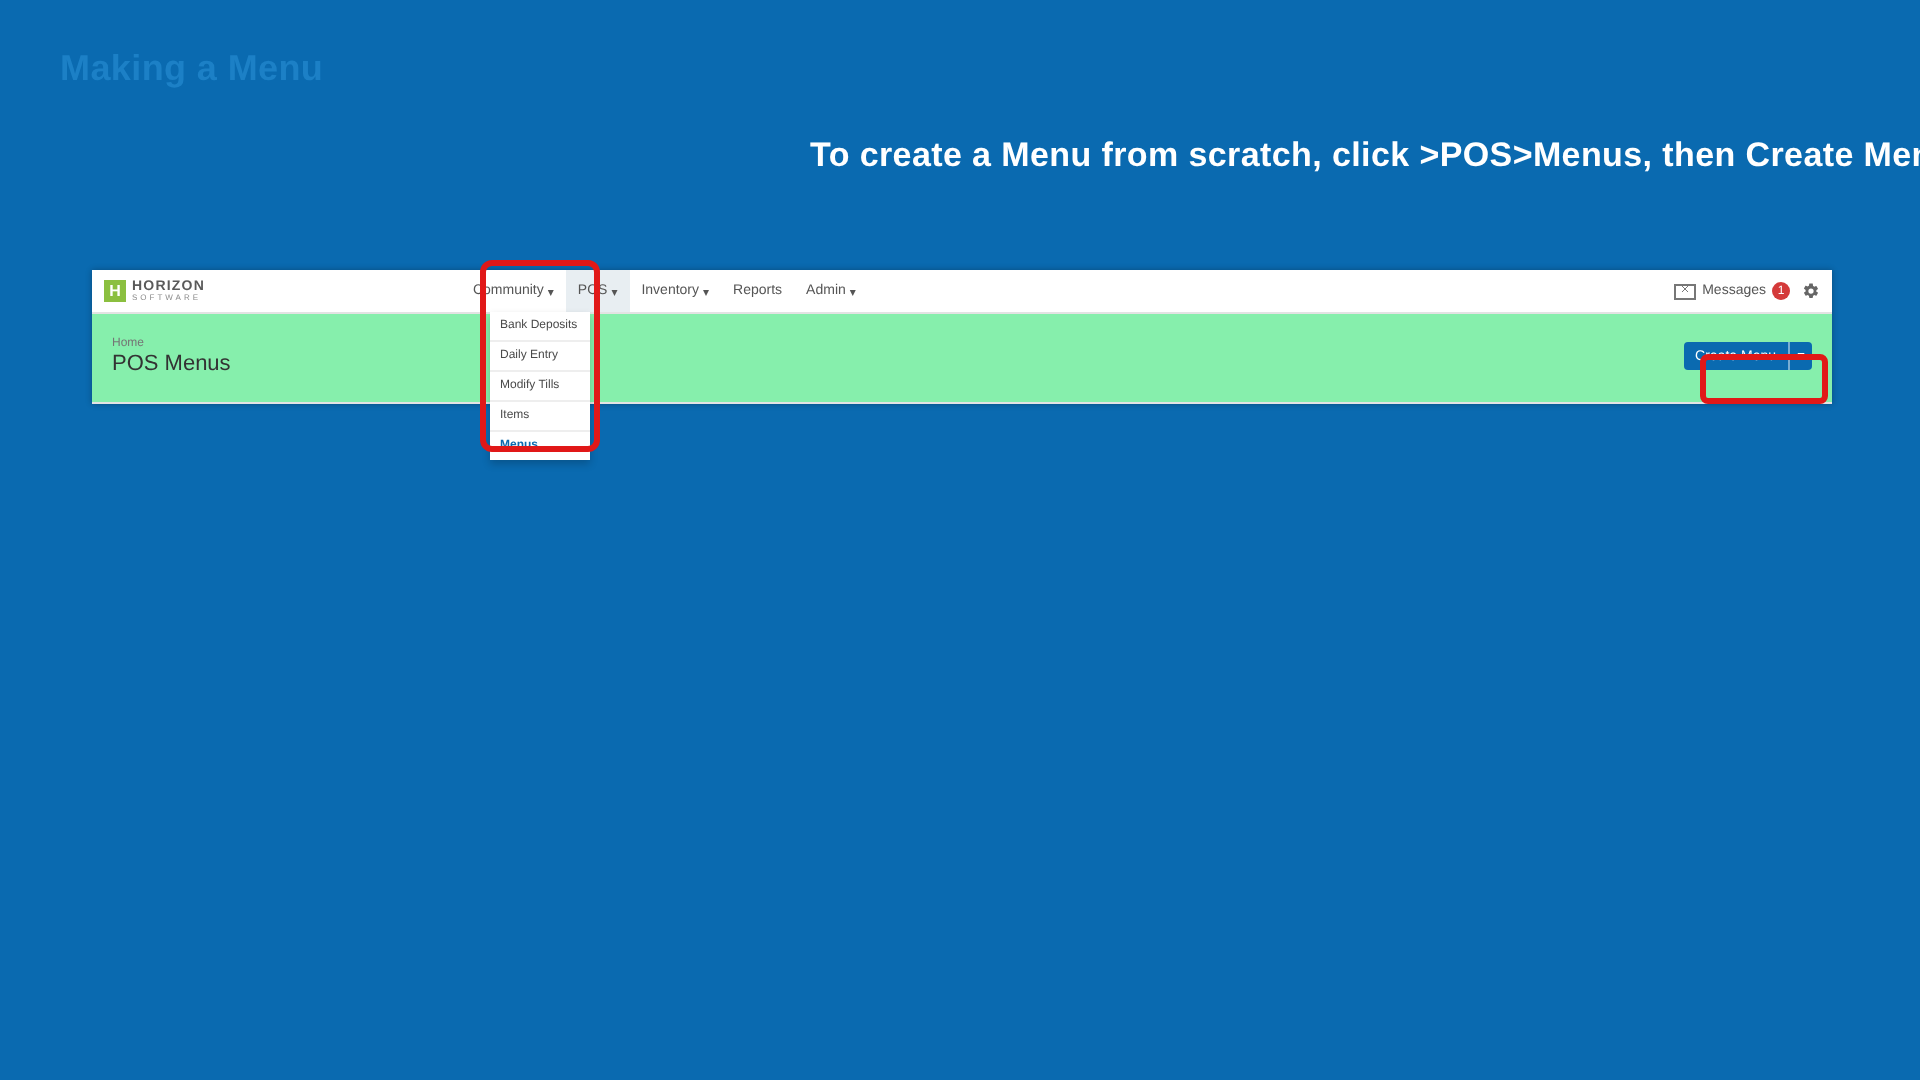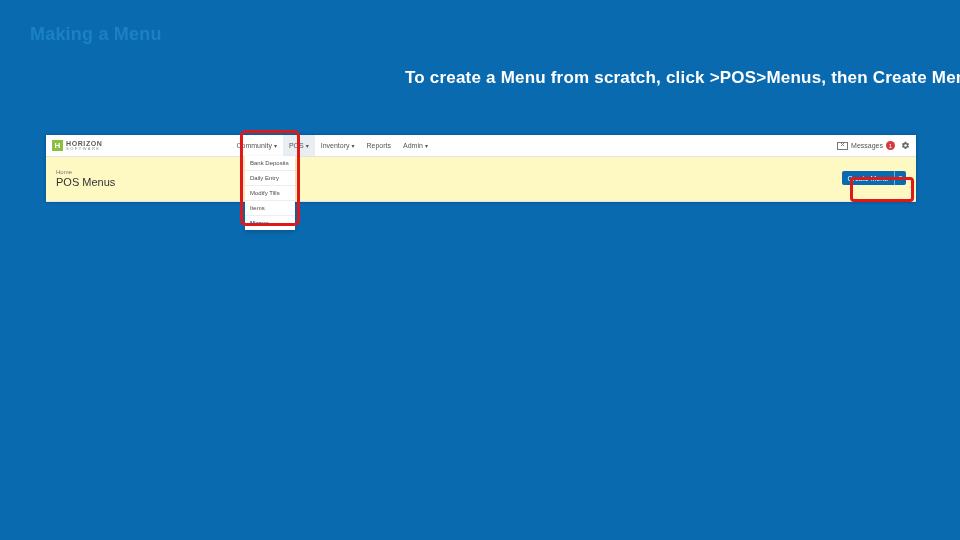--- a/index.html
+++ b/index.html
@@ -161,21 +161,21 @@
 
   .gear {
     width: 9px;
     height: 9px;
     display: block;
     color: #666;
   }
   .gear svg { width: 100%; height: 100%; display: block; }
 
   .subheader {
-    background: #fef9c3;
+    background: #86efac;
     border-bottom: 1px solid #e3e3e3;
     padding: 4px 10px 6px 10px;
     display: flex;
     align-items: center;
     min-height: 34px;
   }
 
   .breadcrumb {
     font-size: 6px;
     color: #757575;

